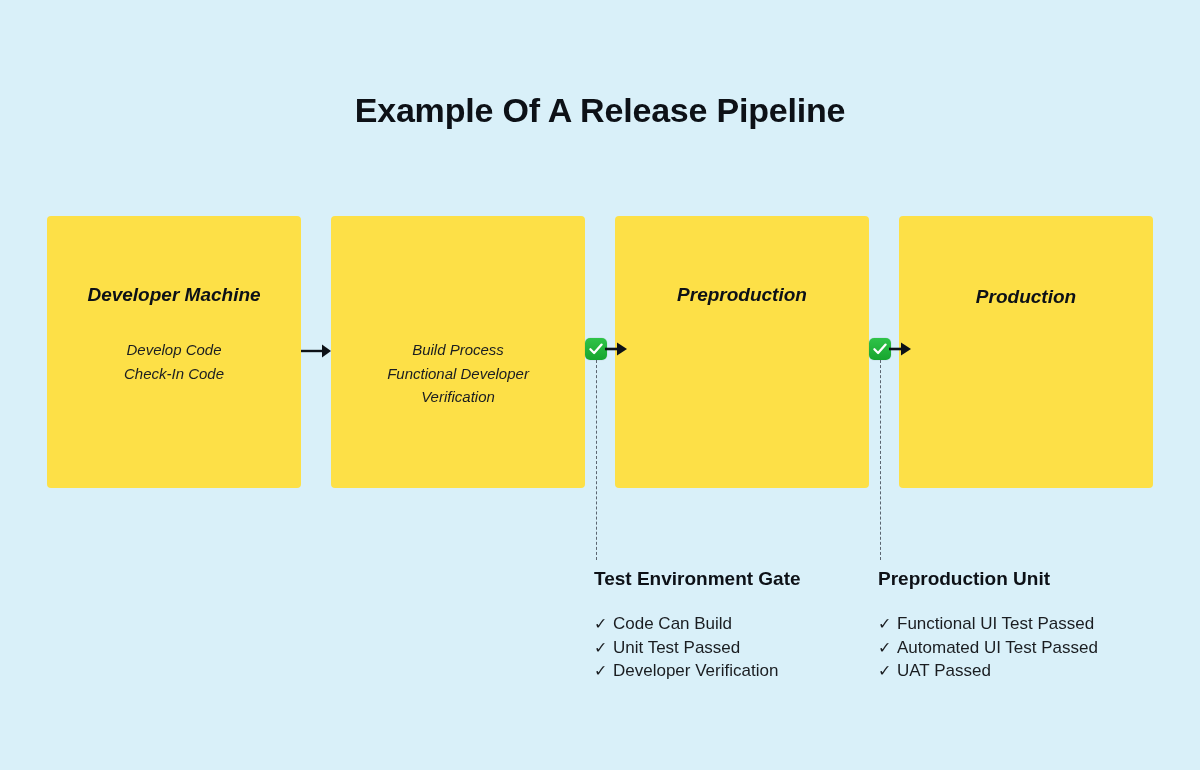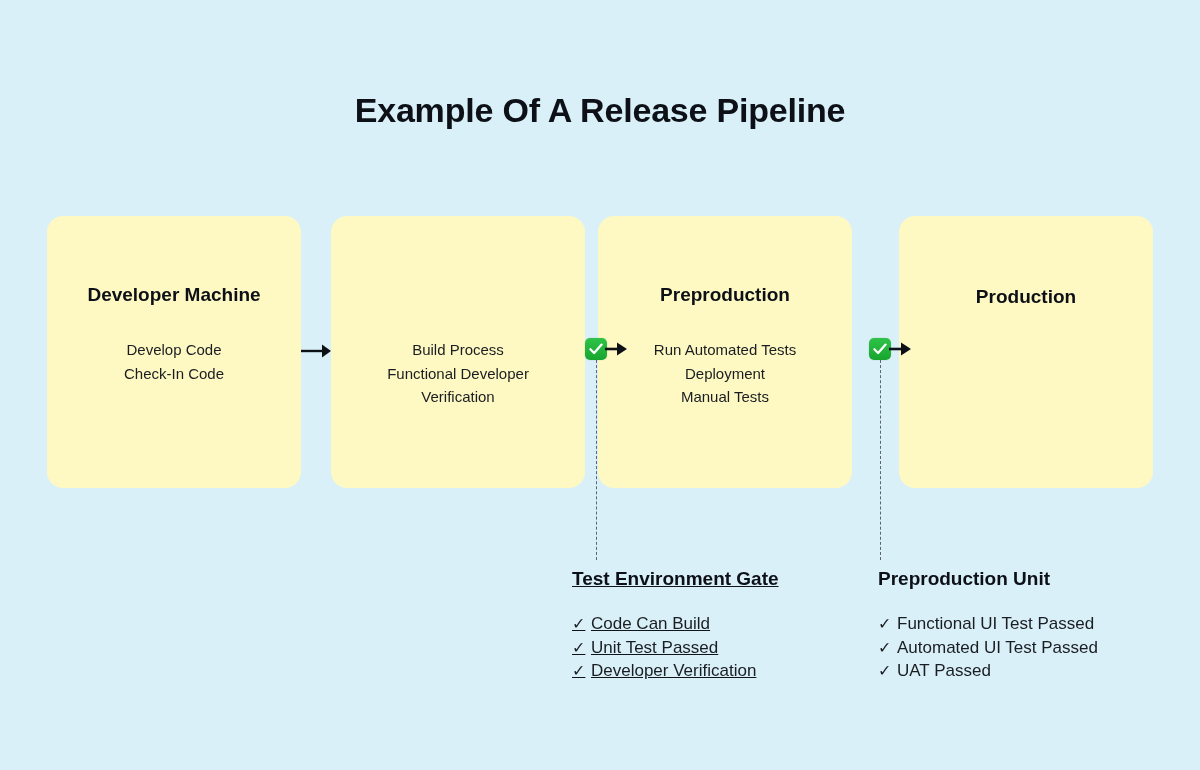--- a/index.html
+++ b/index.html
@@ -30,29 +30,30 @@
     font-size: 34px;
     font-weight: bold;
     letter-spacing: -0.2px;
     color: #0d1117;
     line-height: 44px;
   }
 
   
   .card {
     position: absolute;
-    background: #fef9c3;
-    border-radius: 16px;
+    background: #fde047;
+    border-radius: 4px;
     top: 216px;
     height: 272px;
     box-sizing: border-box;
+    font-style: italic;
   }
   .card-1 { left: 47px;  width: 254px; }
   .card-2 { left: 331px; width: 254px; }
-  .card-3 { left: 598px; width: 254px; }
+  .card-3 { left: 615px; width: 254px; }
   .card-4 { left: 899px; width: 254px; }
 
   .card-title {
     position: absolute;
     left: 0;
     width: 100%;
     text-align: center;
     font-size: 19px;
     font-weight: bold;
     color: #0d1117;
@@ -124,21 +125,21 @@
     height: 200px;
   }
   .dashed-line-1 { left: 596px; }
   .dashed-line-2 { left: 880px; }
 
   
   .gate {
     position: absolute;
     top: 566px;
   }
-  .gate-1 { left: 572px; text-decoration: underline; }
+  .gate-1 { left: 594px; }
   .gate-2 { left: 878px; }
 
   .gate-title {
     font-size: 19px;
     font-weight: bold;
     color: #0d1117;
     line-height: 26px;
     white-space: nowrap;
   }
   .gate-list {
@@ -179,25 +180,20 @@
   <div class="card card-2">
     <div class="card-lines">
       <div>Build Process</div>
       <div>Functional Developer</div>
       <div>Verification</div>
     </div>
   </div>
 
   <div class="card card-3">
     <div class="card-title">Preproduction</div>
-    <div class="card-lines">
-      <div>Run Automated Tests</div>
-      <div>Deployment</div>
-      <div>Manual Tests</div>
-    </div>
   </div>
 
   <div class="card card-4">
     <div class="card-title">Production</div>
   </div>
 
   <div class="arrow-plain">
     <svg width="30" height="18" viewBox="0 0 30 18">
       <line x1="0" y1="9" x2="22" y2="9" stroke="#0d1117" stroke-width="2.4"></line>
       <polygon points="21,2.5 30,9 21,15.5" fill="#0d1117"></polygon>

